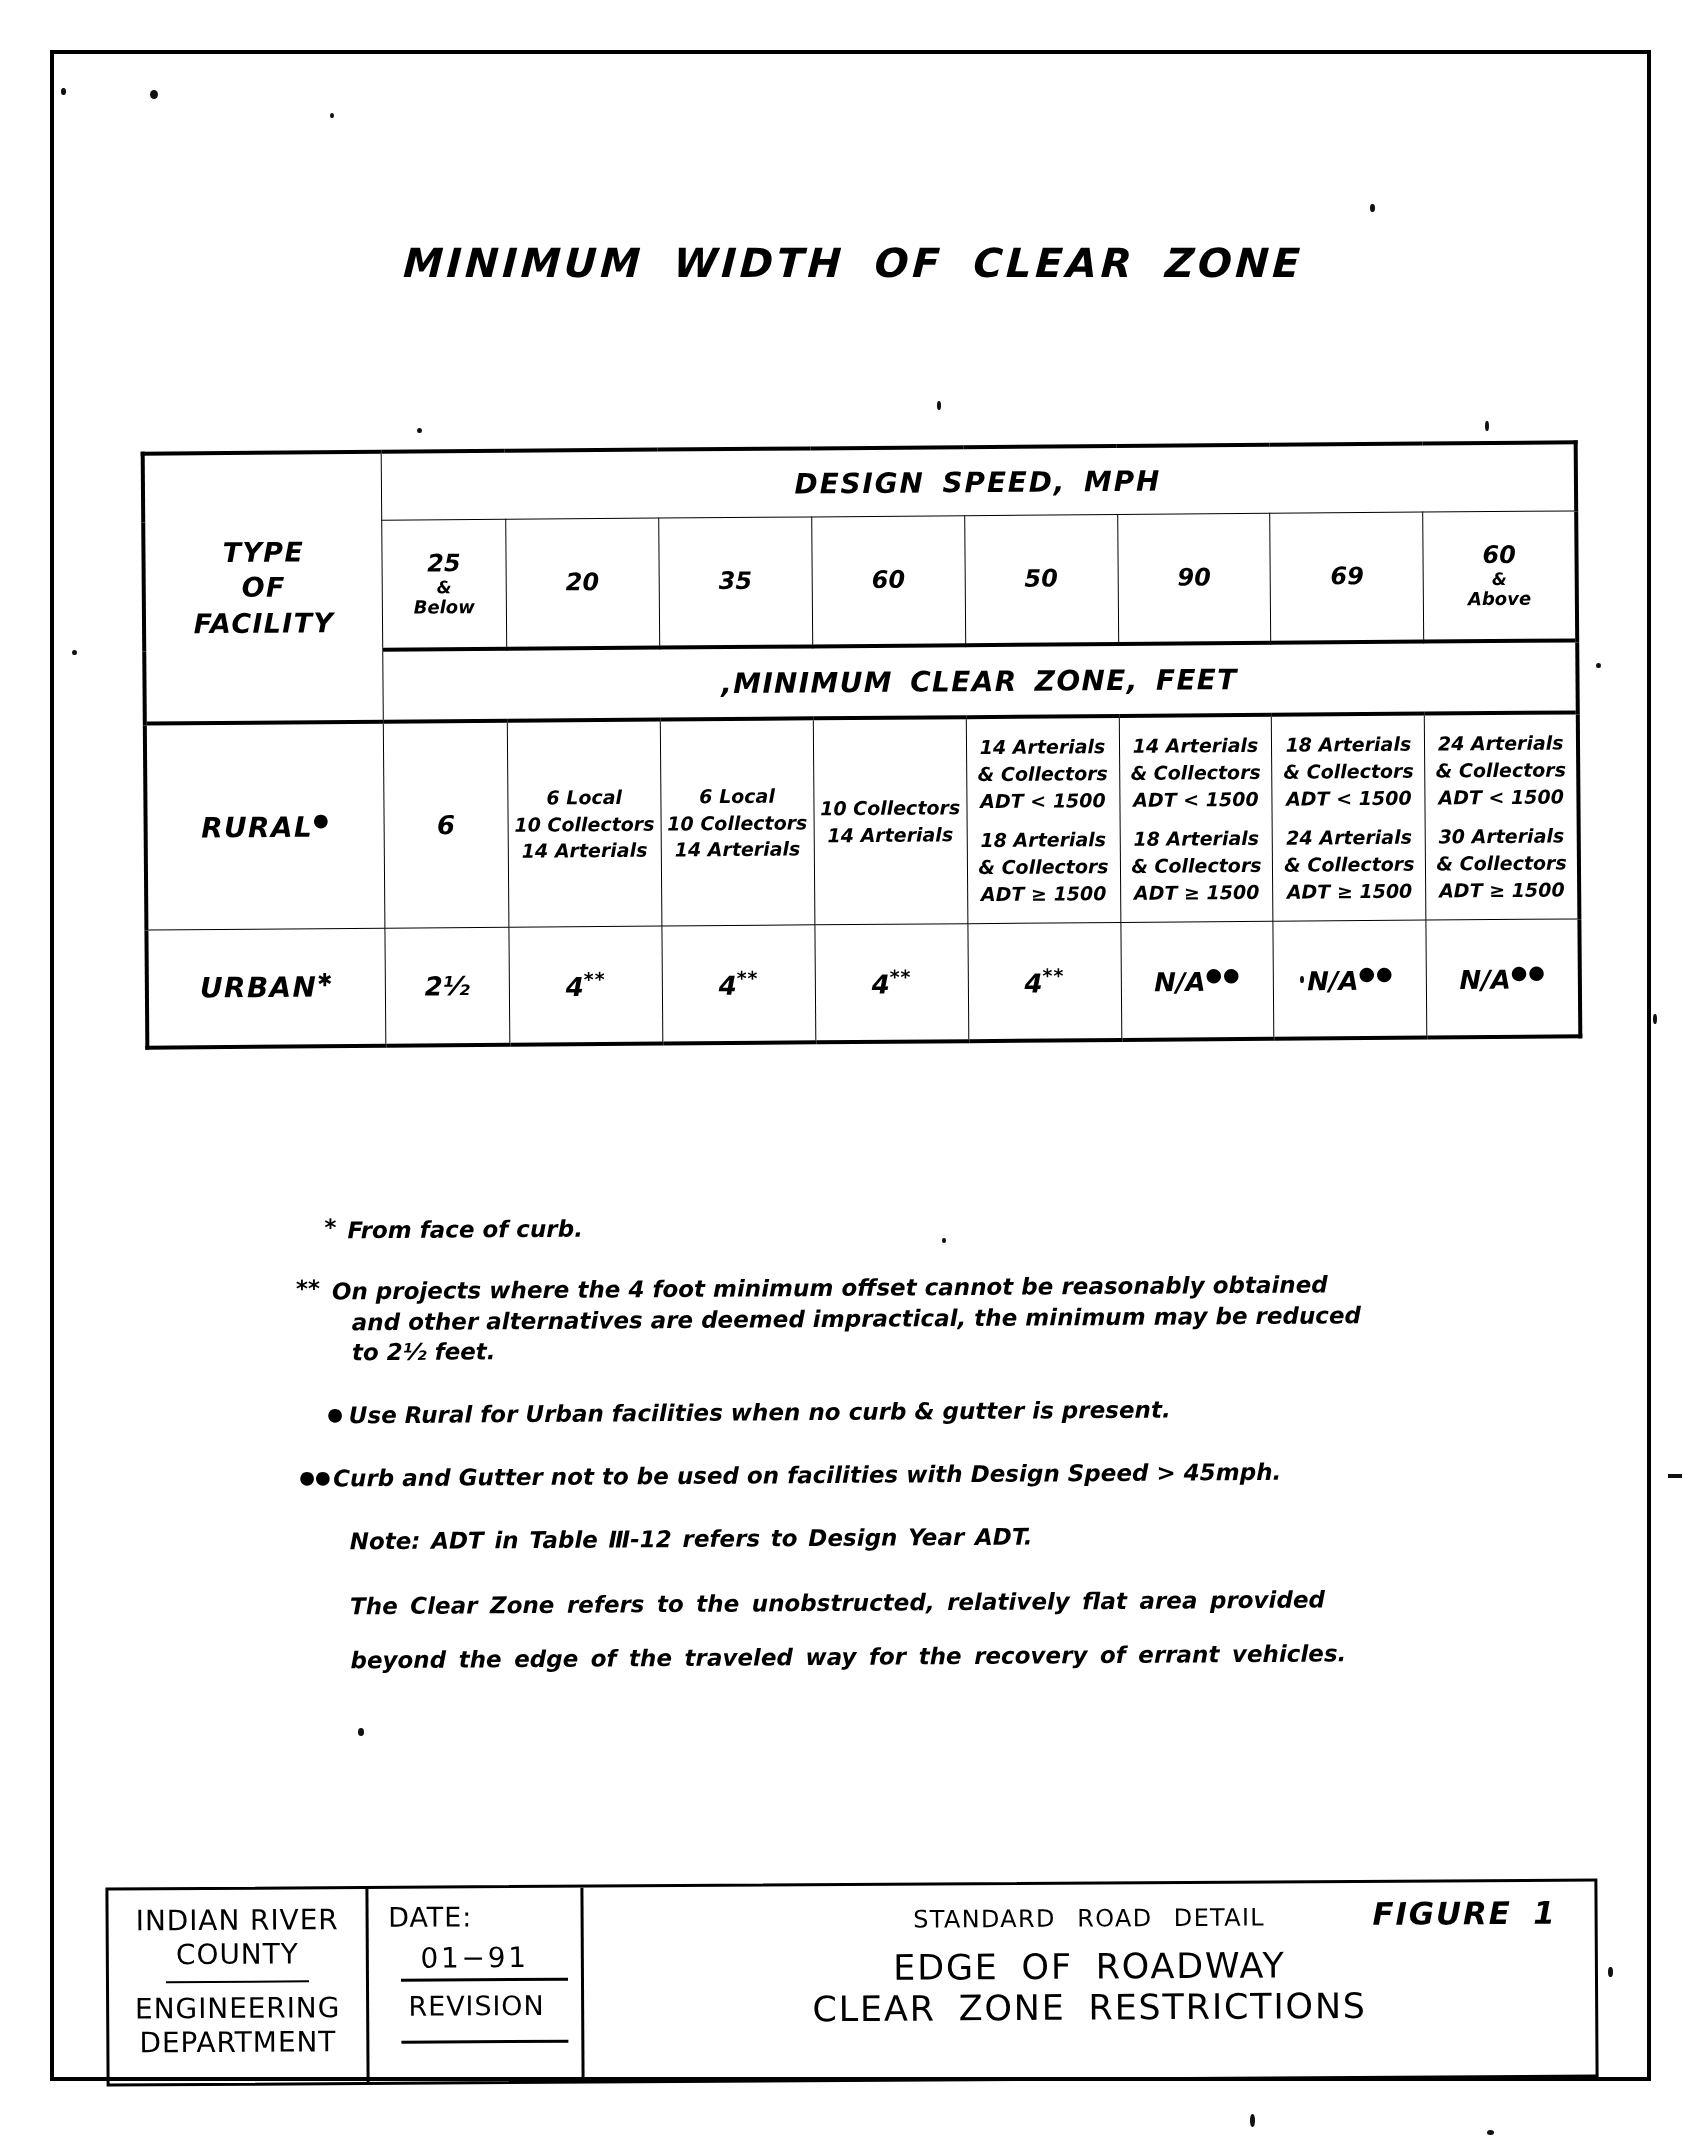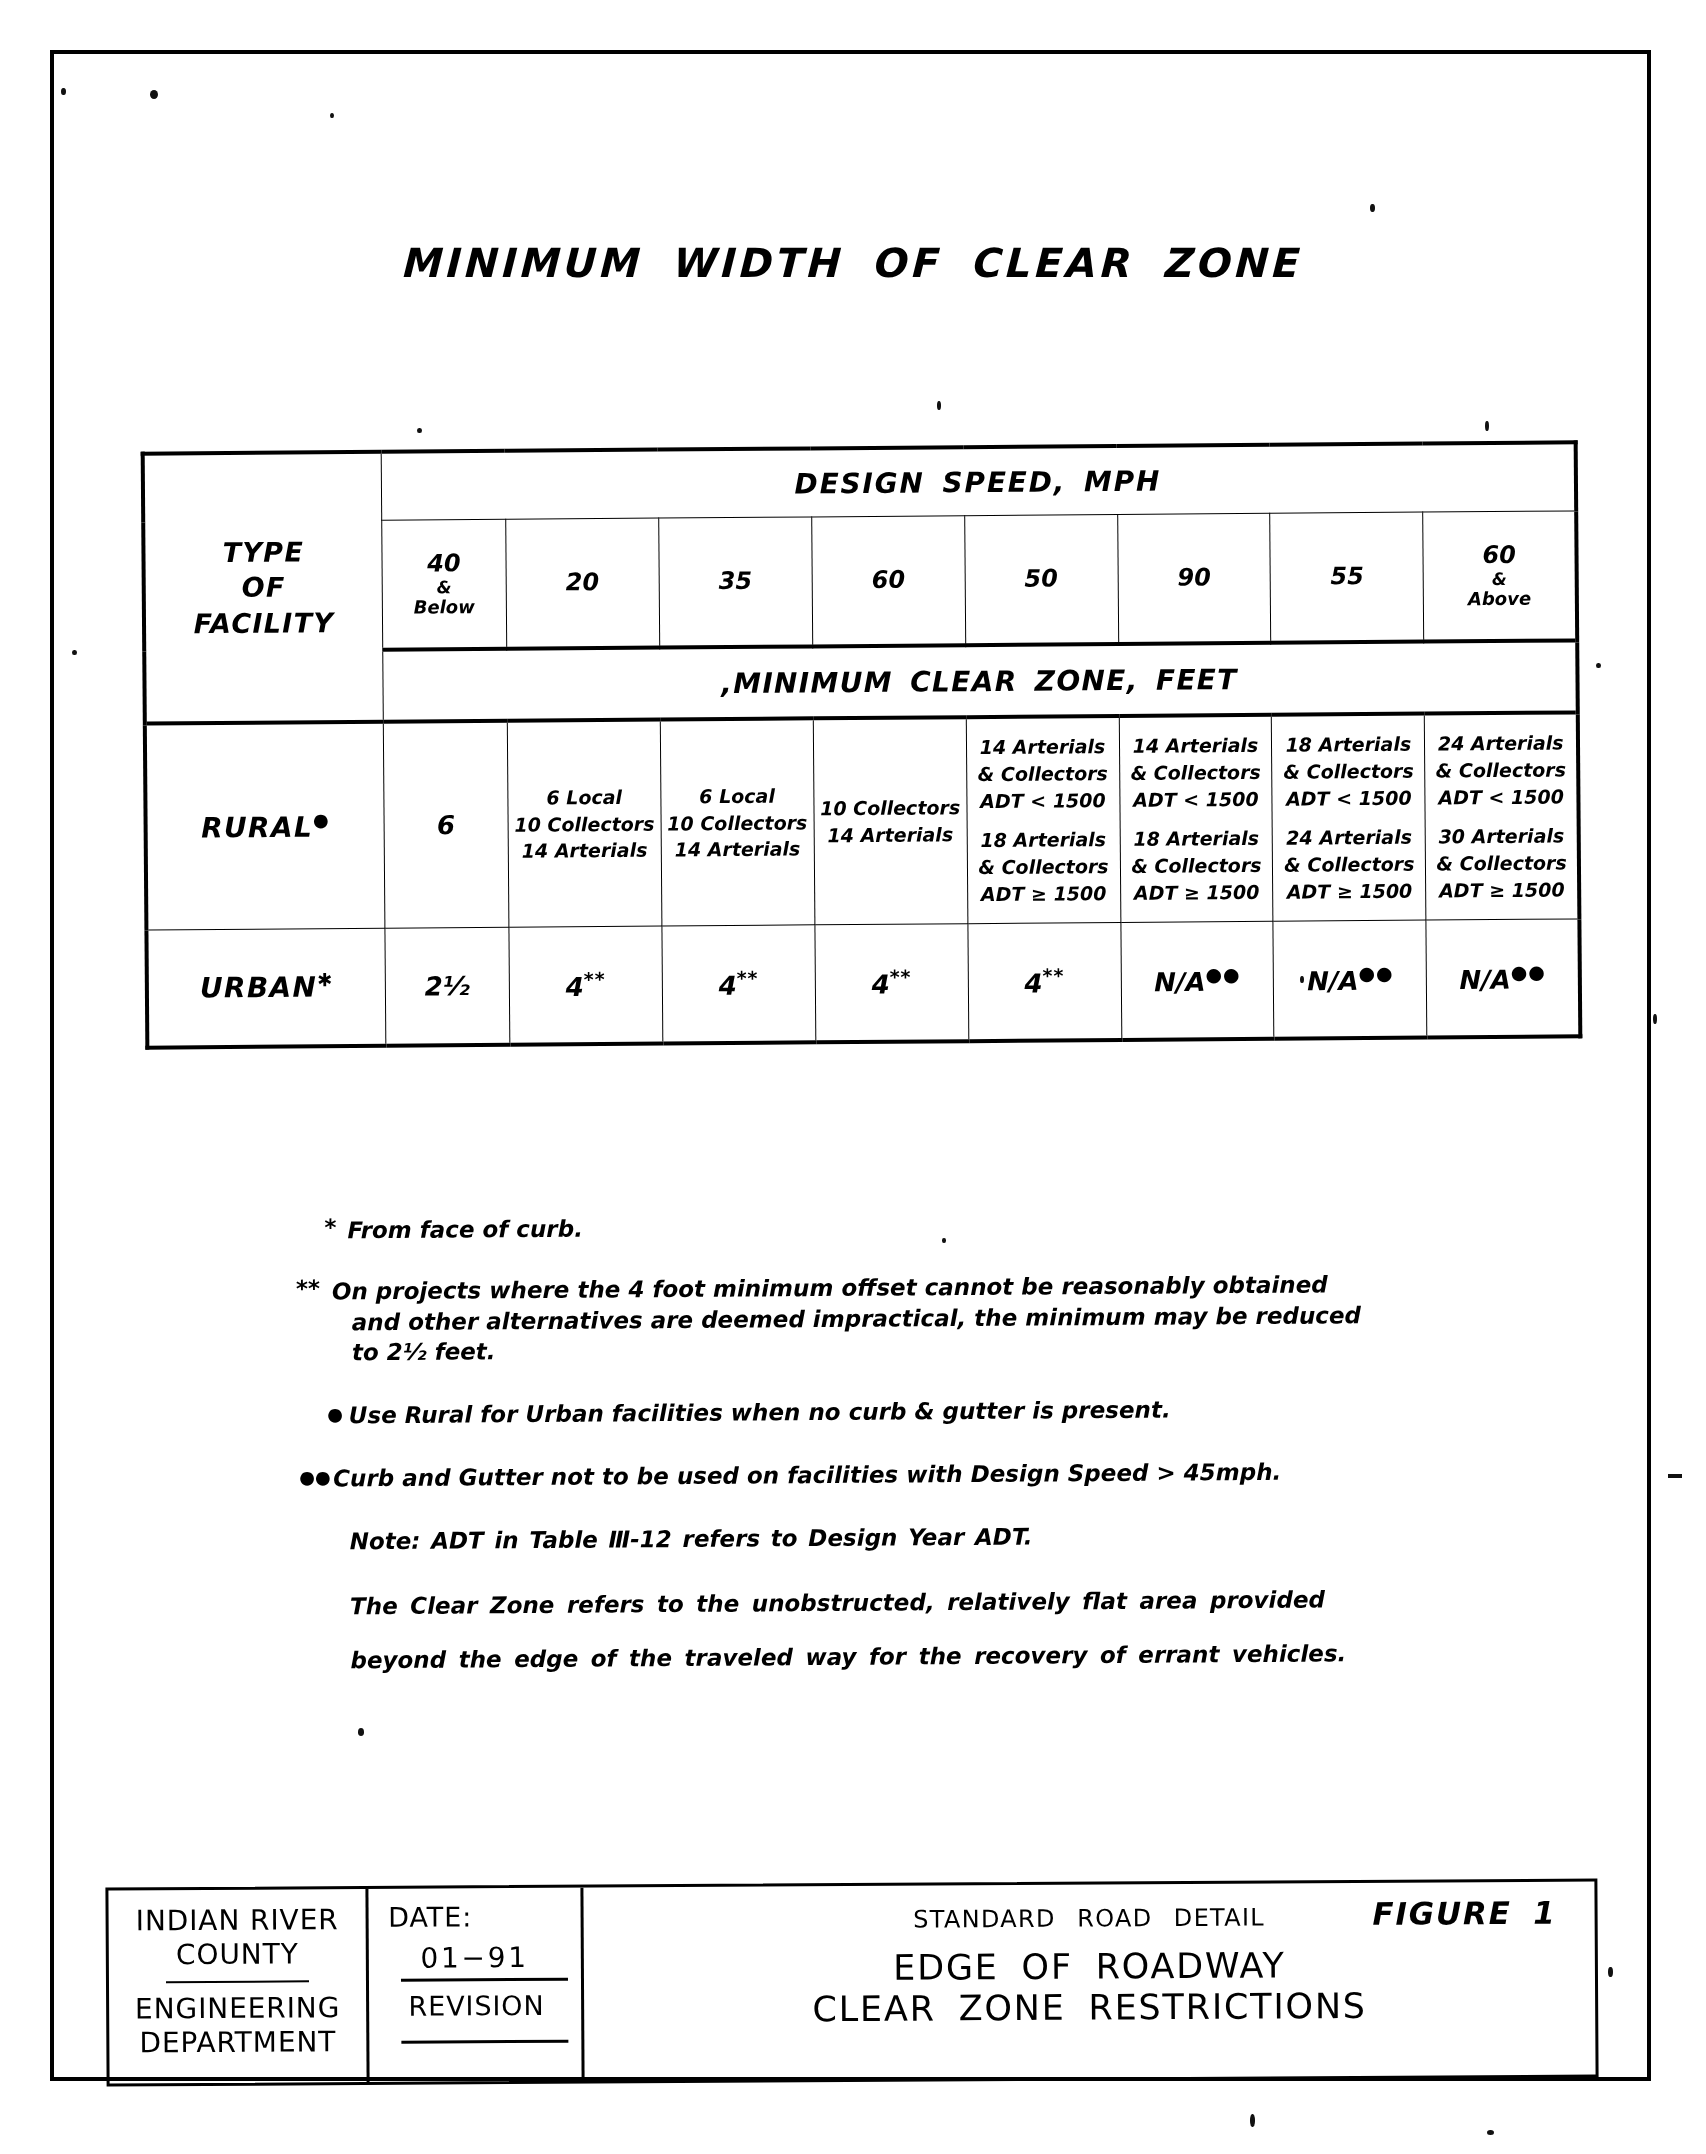--- a/index.html
+++ b/index.html
@@ -233,30 +233,30 @@
       <td rowspan="3" class="typecell outer-left outer-top">
         <div>TYPE</div>
         <div>OF</div>
         <div>FACILITY</div>
       </td>
       <td colspan="8" class="ds-head outer-top outer-right">DESIGN SPEED, MPH</td>
     </tr>
 
     <tr class="spd-row">
       <td class="spd">
-        <span>40</span>
+        <span>25</span>
         <span class="amp">&amp;</span>
         <span class="sm">Below</span>
       </td>
       <td class="spd">20</td>
       <td class="spd">35</td>
       <td class="spd">60</td>
       <td class="spd">50</td>
       <td class="spd">90</td>
-      <td class="spd">55</td>
+      <td class="spd">69</td>
       <td class="spd outer-right">
         <span>60</span>
         <span class="amp">&amp;</span>
         <span class="sm">Above</span>
       </td>
     </tr>
 
     <tr>
       <td colspan="8" class="mcz-head thick-rule outer-right">,MINIMUM CLEAR ZONE, FEET</td>
     </tr>

